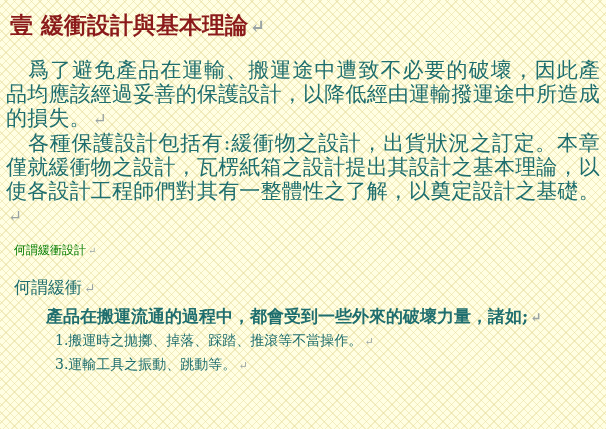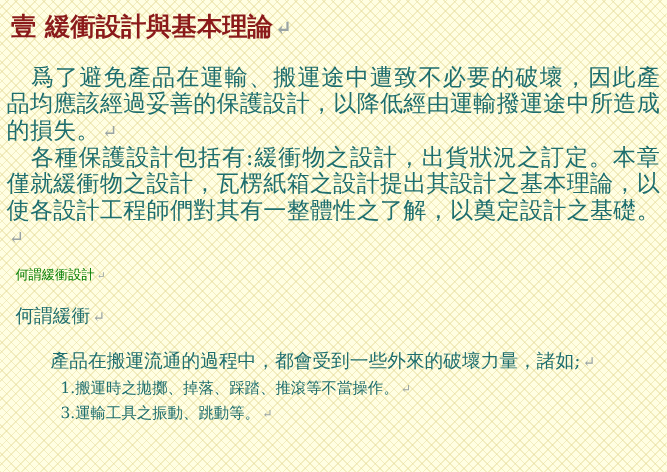--- a/index.html
+++ b/index.html
@@ -59,25 +59,26 @@
     white-space: nowrap;
   }
   .sub-sub-heading {
     margin: 8px 0 0 8px;
     font-size: 17px;
     line-height: 32px;
     color: #1e6e6e;
     white-space: nowrap;
   }
   .intro-line {
-    margin: 12px 0 0 40px;
+    margin: 0 0 0 40px;
     font-size: 17px;
     line-height: 24px;
     color: #1e6e6e;
     white-space: nowrap;
+    font-weight: bold;
   }
   .list-line {
     margin: 0 0 0 49px;
     font-size: 14px;
     line-height: 23px;
     color: #1e6e6e;
     white-space: nowrap;
   }
   .pilcrow {
     color: #9aa4a4;

